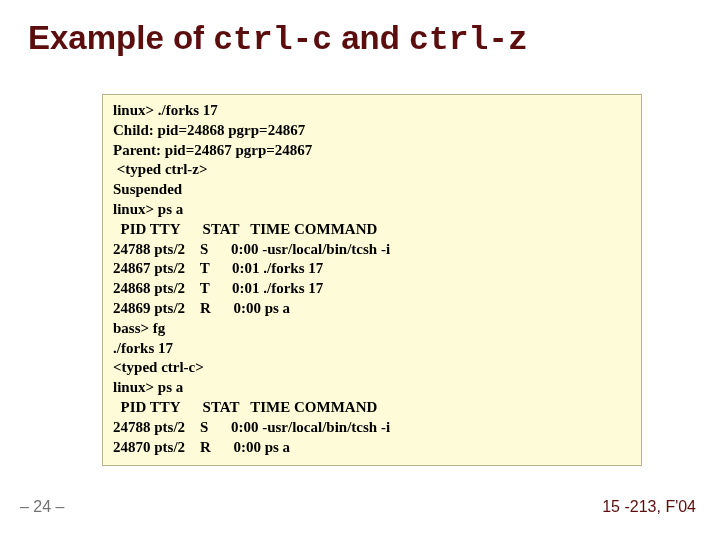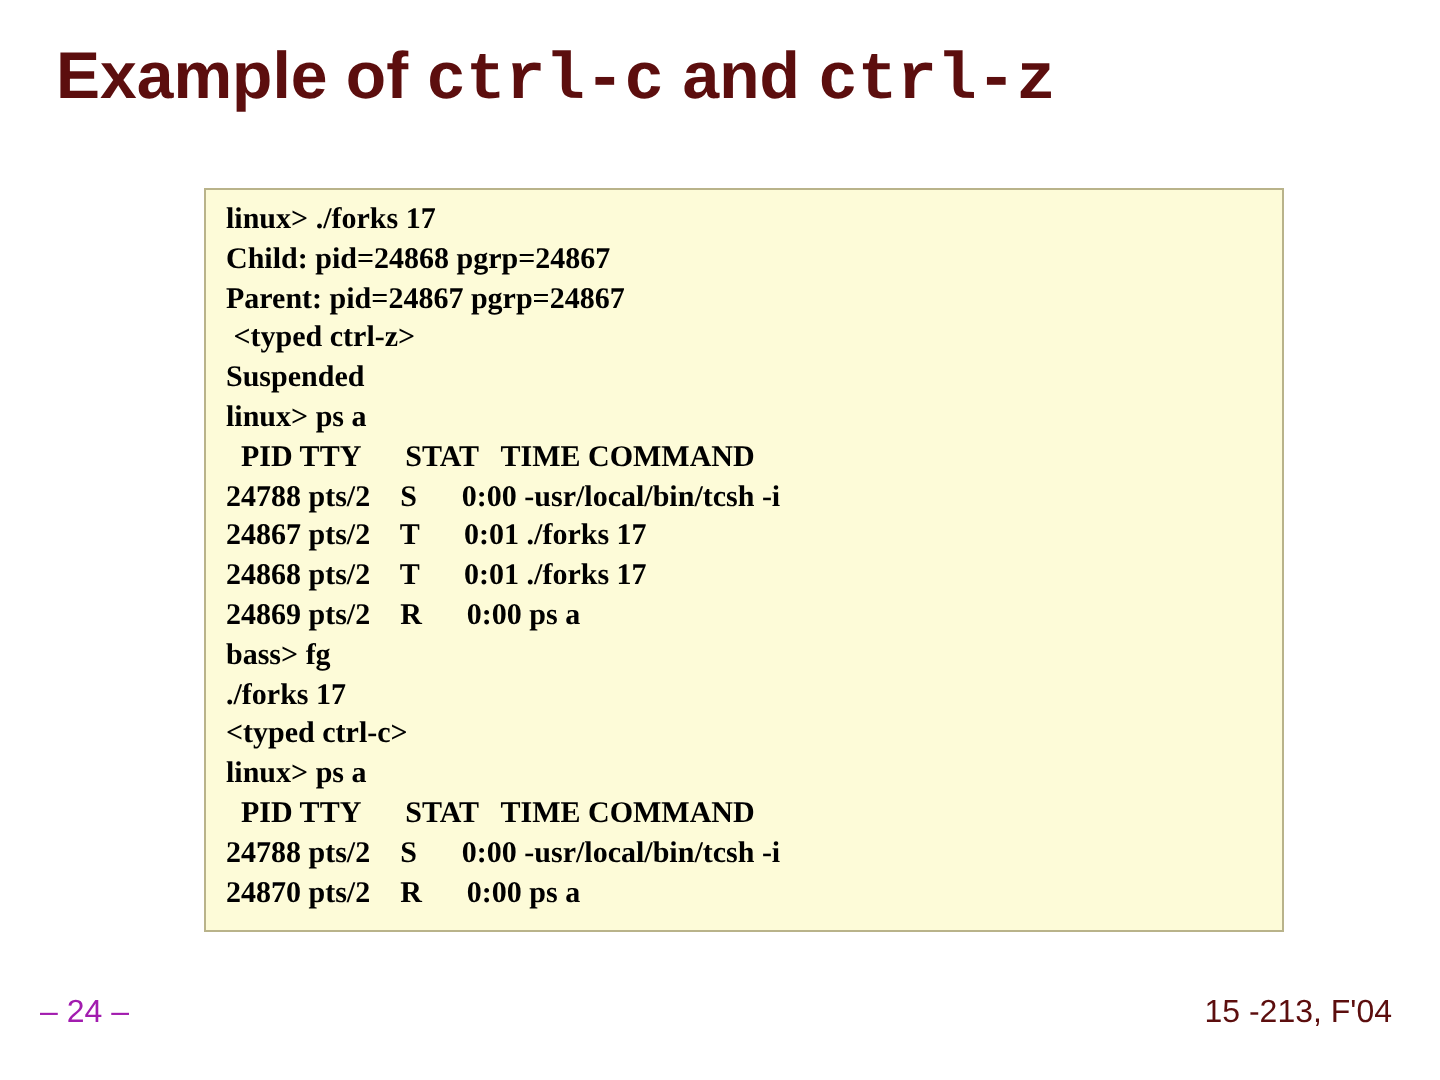--- a/index.html
+++ b/index.html
@@ -46,21 +46,21 @@
     font-size: 15px;
     line-height: 1.32;
     color: #000;
     font-weight: bold;
     white-space: pre;
   }
   .footer-left {
     position: absolute;
     left: 20px;
     bottom: 24px;
-    color: #a21caf;
+    color: #737373;
     font-size: 16px;
     font-family: Arial, Helvetica, sans-serif;
   }
   .footer-right {
     position: absolute;
     right: 24px;
     bottom: 24px;
     color: #5c0e0e;
     font-size: 16px;
     font-family: Arial, Helvetica, sans-serif;

